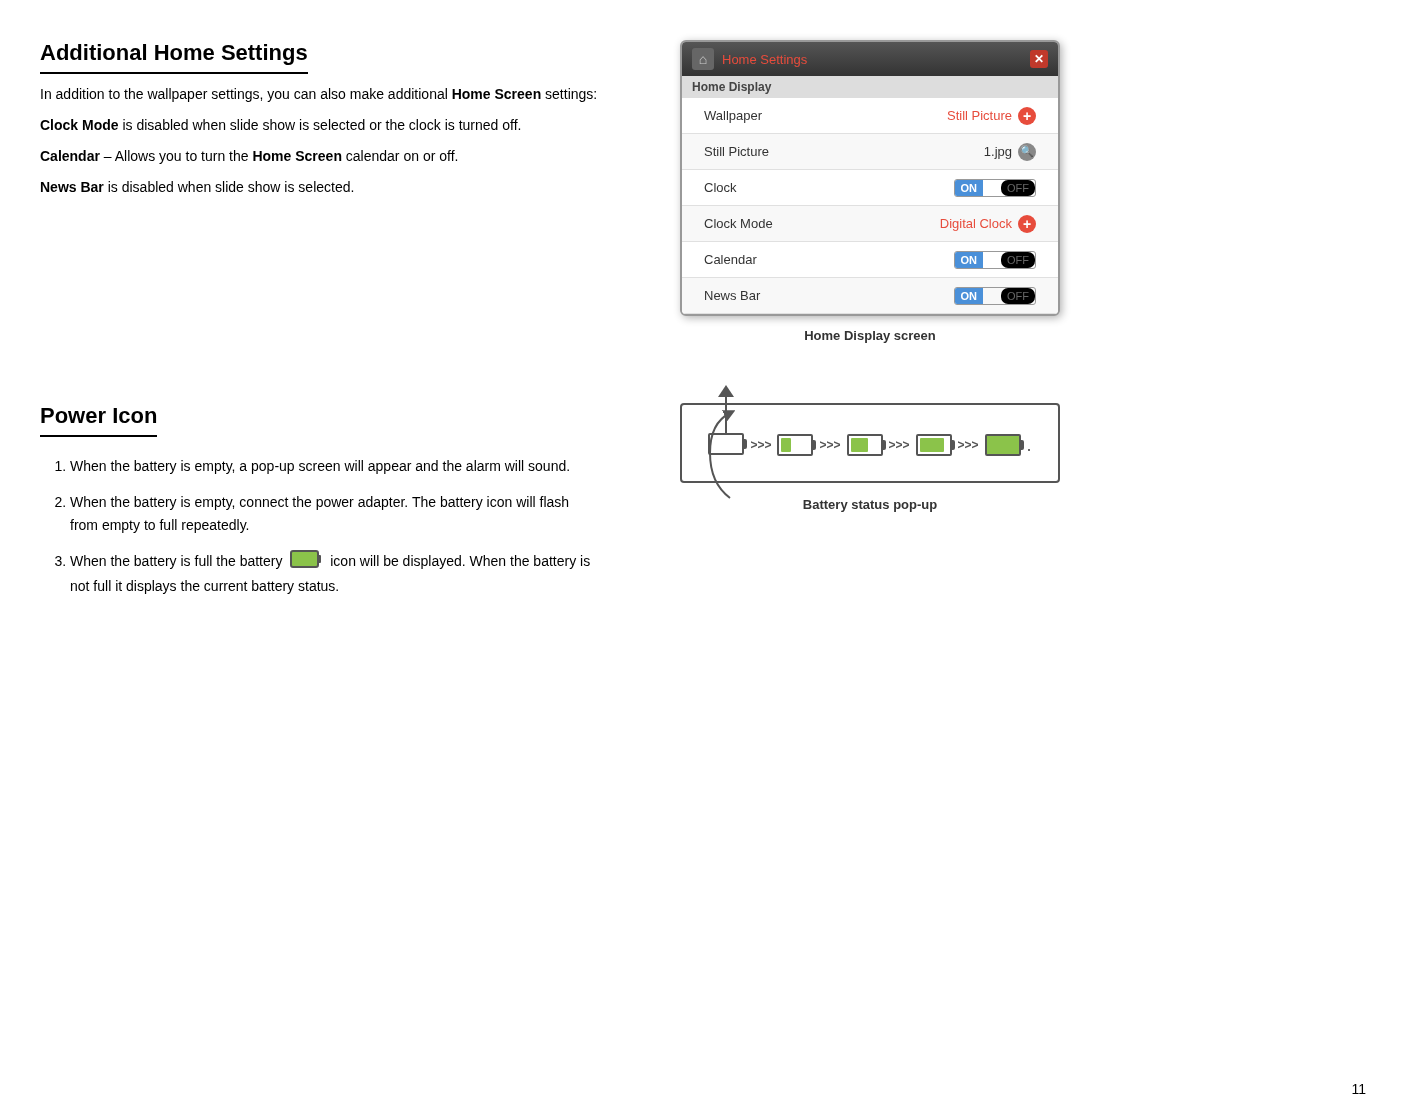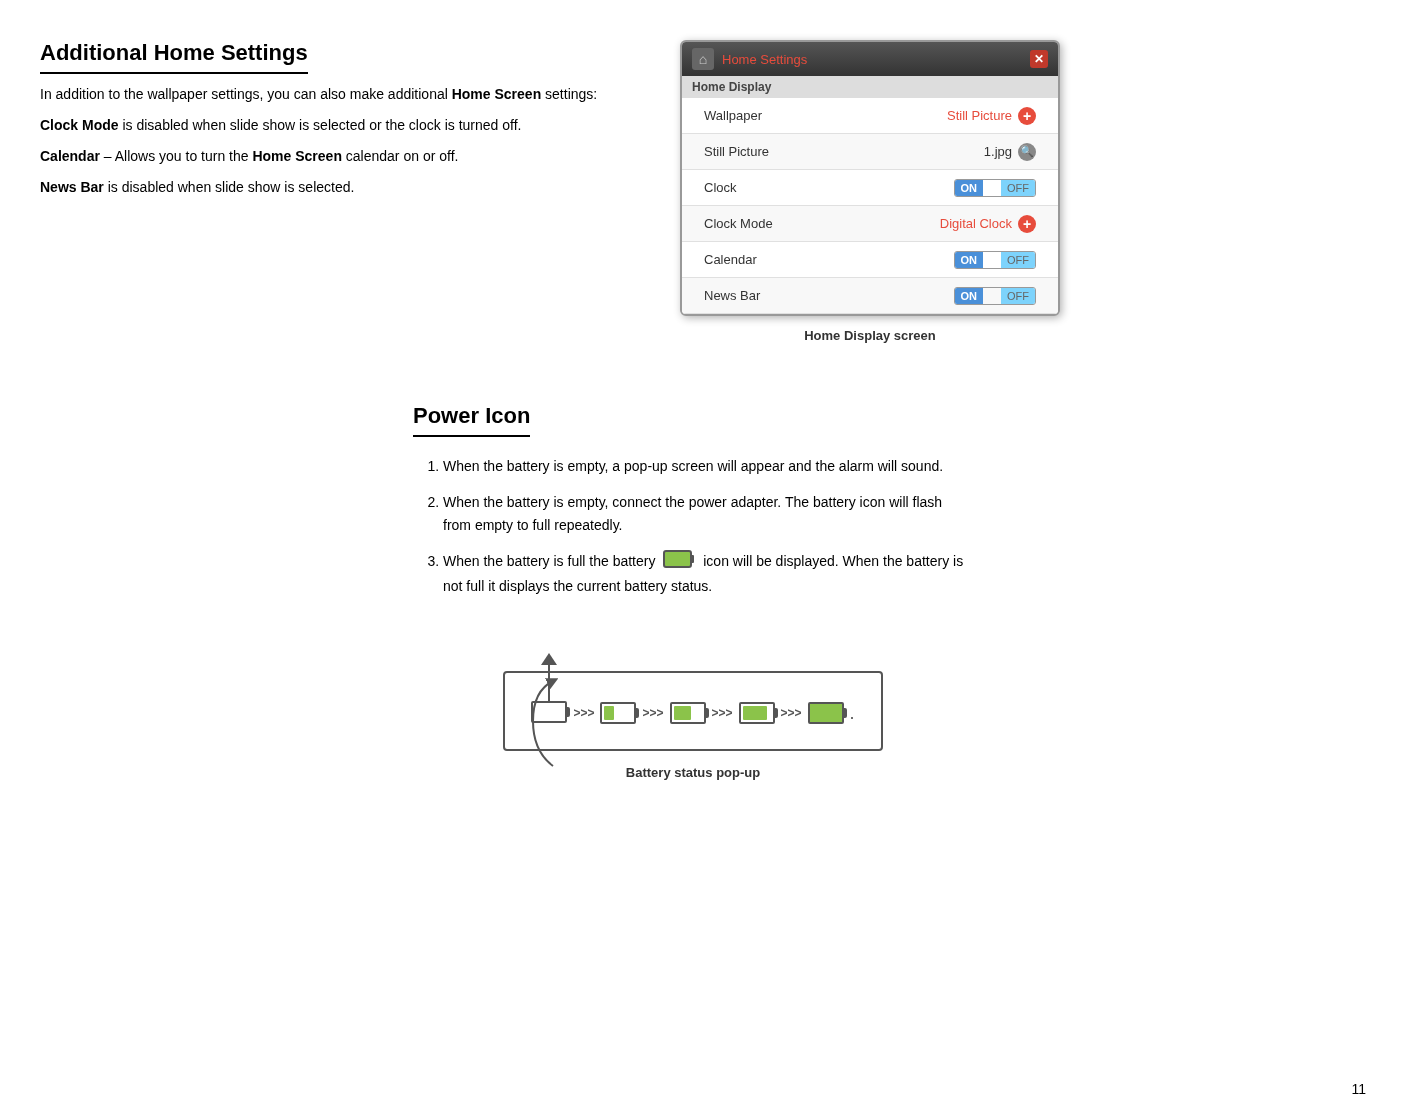--- a/index.html
+++ b/index.html
@@ -161,37 +161,36 @@
       overflow: hidden;
       font-size: 11px;
     }
     .hs-toggle .on {
       background: #4a90d9;
       color: #fff;
       padding: 2px 6px;
       font-weight: bold;
     }
     .hs-toggle .off {
-      background: #7dd3fc;
+      background: #000000;
       color: #666;
       padding: 2px 6px;
+      border-radius: 7px;
     }
     .home-display-caption {
       font-size: 13px;
       font-weight: bold;
       color: #333;
       text-align: center;
     }
 
     
     .section-2 {
       display: flex;
-      flex-direction: column;
       gap: 60px;
-      align-items: center;
     }
     .section-2-text {
       flex: 1;
       max-width: 560px;
     }
     .section-2-text h2 {
       font-size: 22px;
       font-weight: bold;
       margin-bottom: 18px;
       border-bottom: 2px solid #000;

